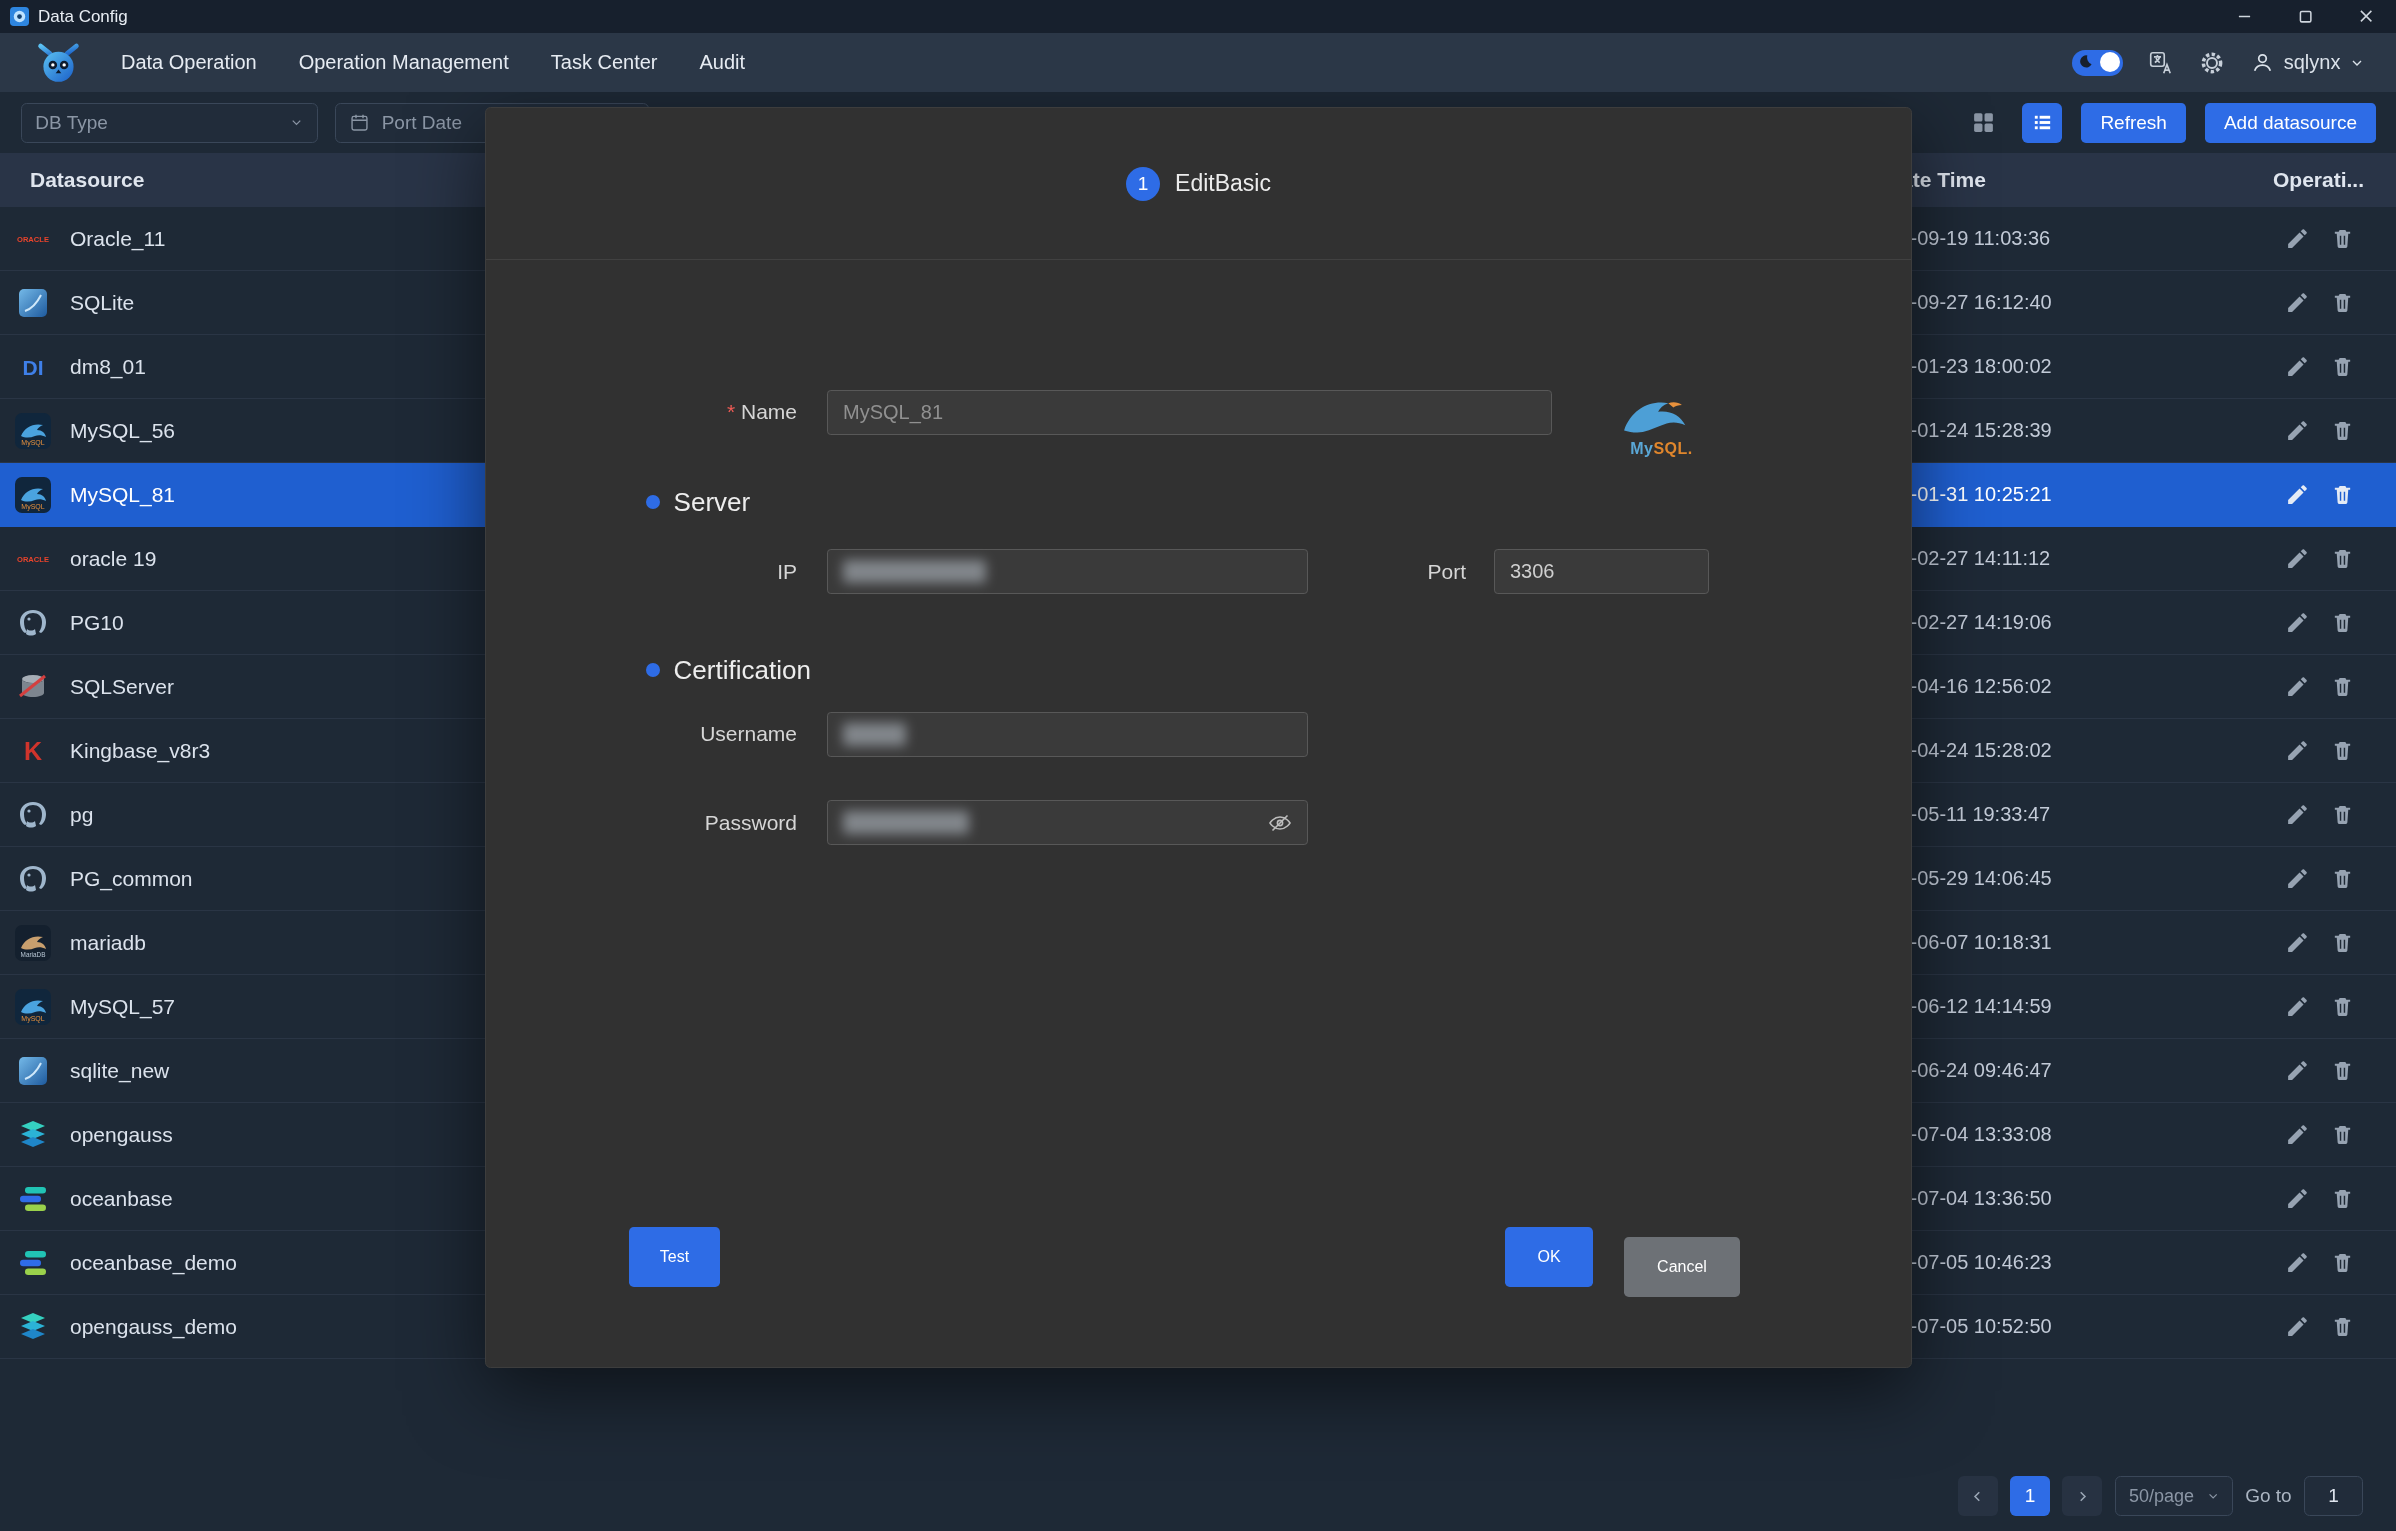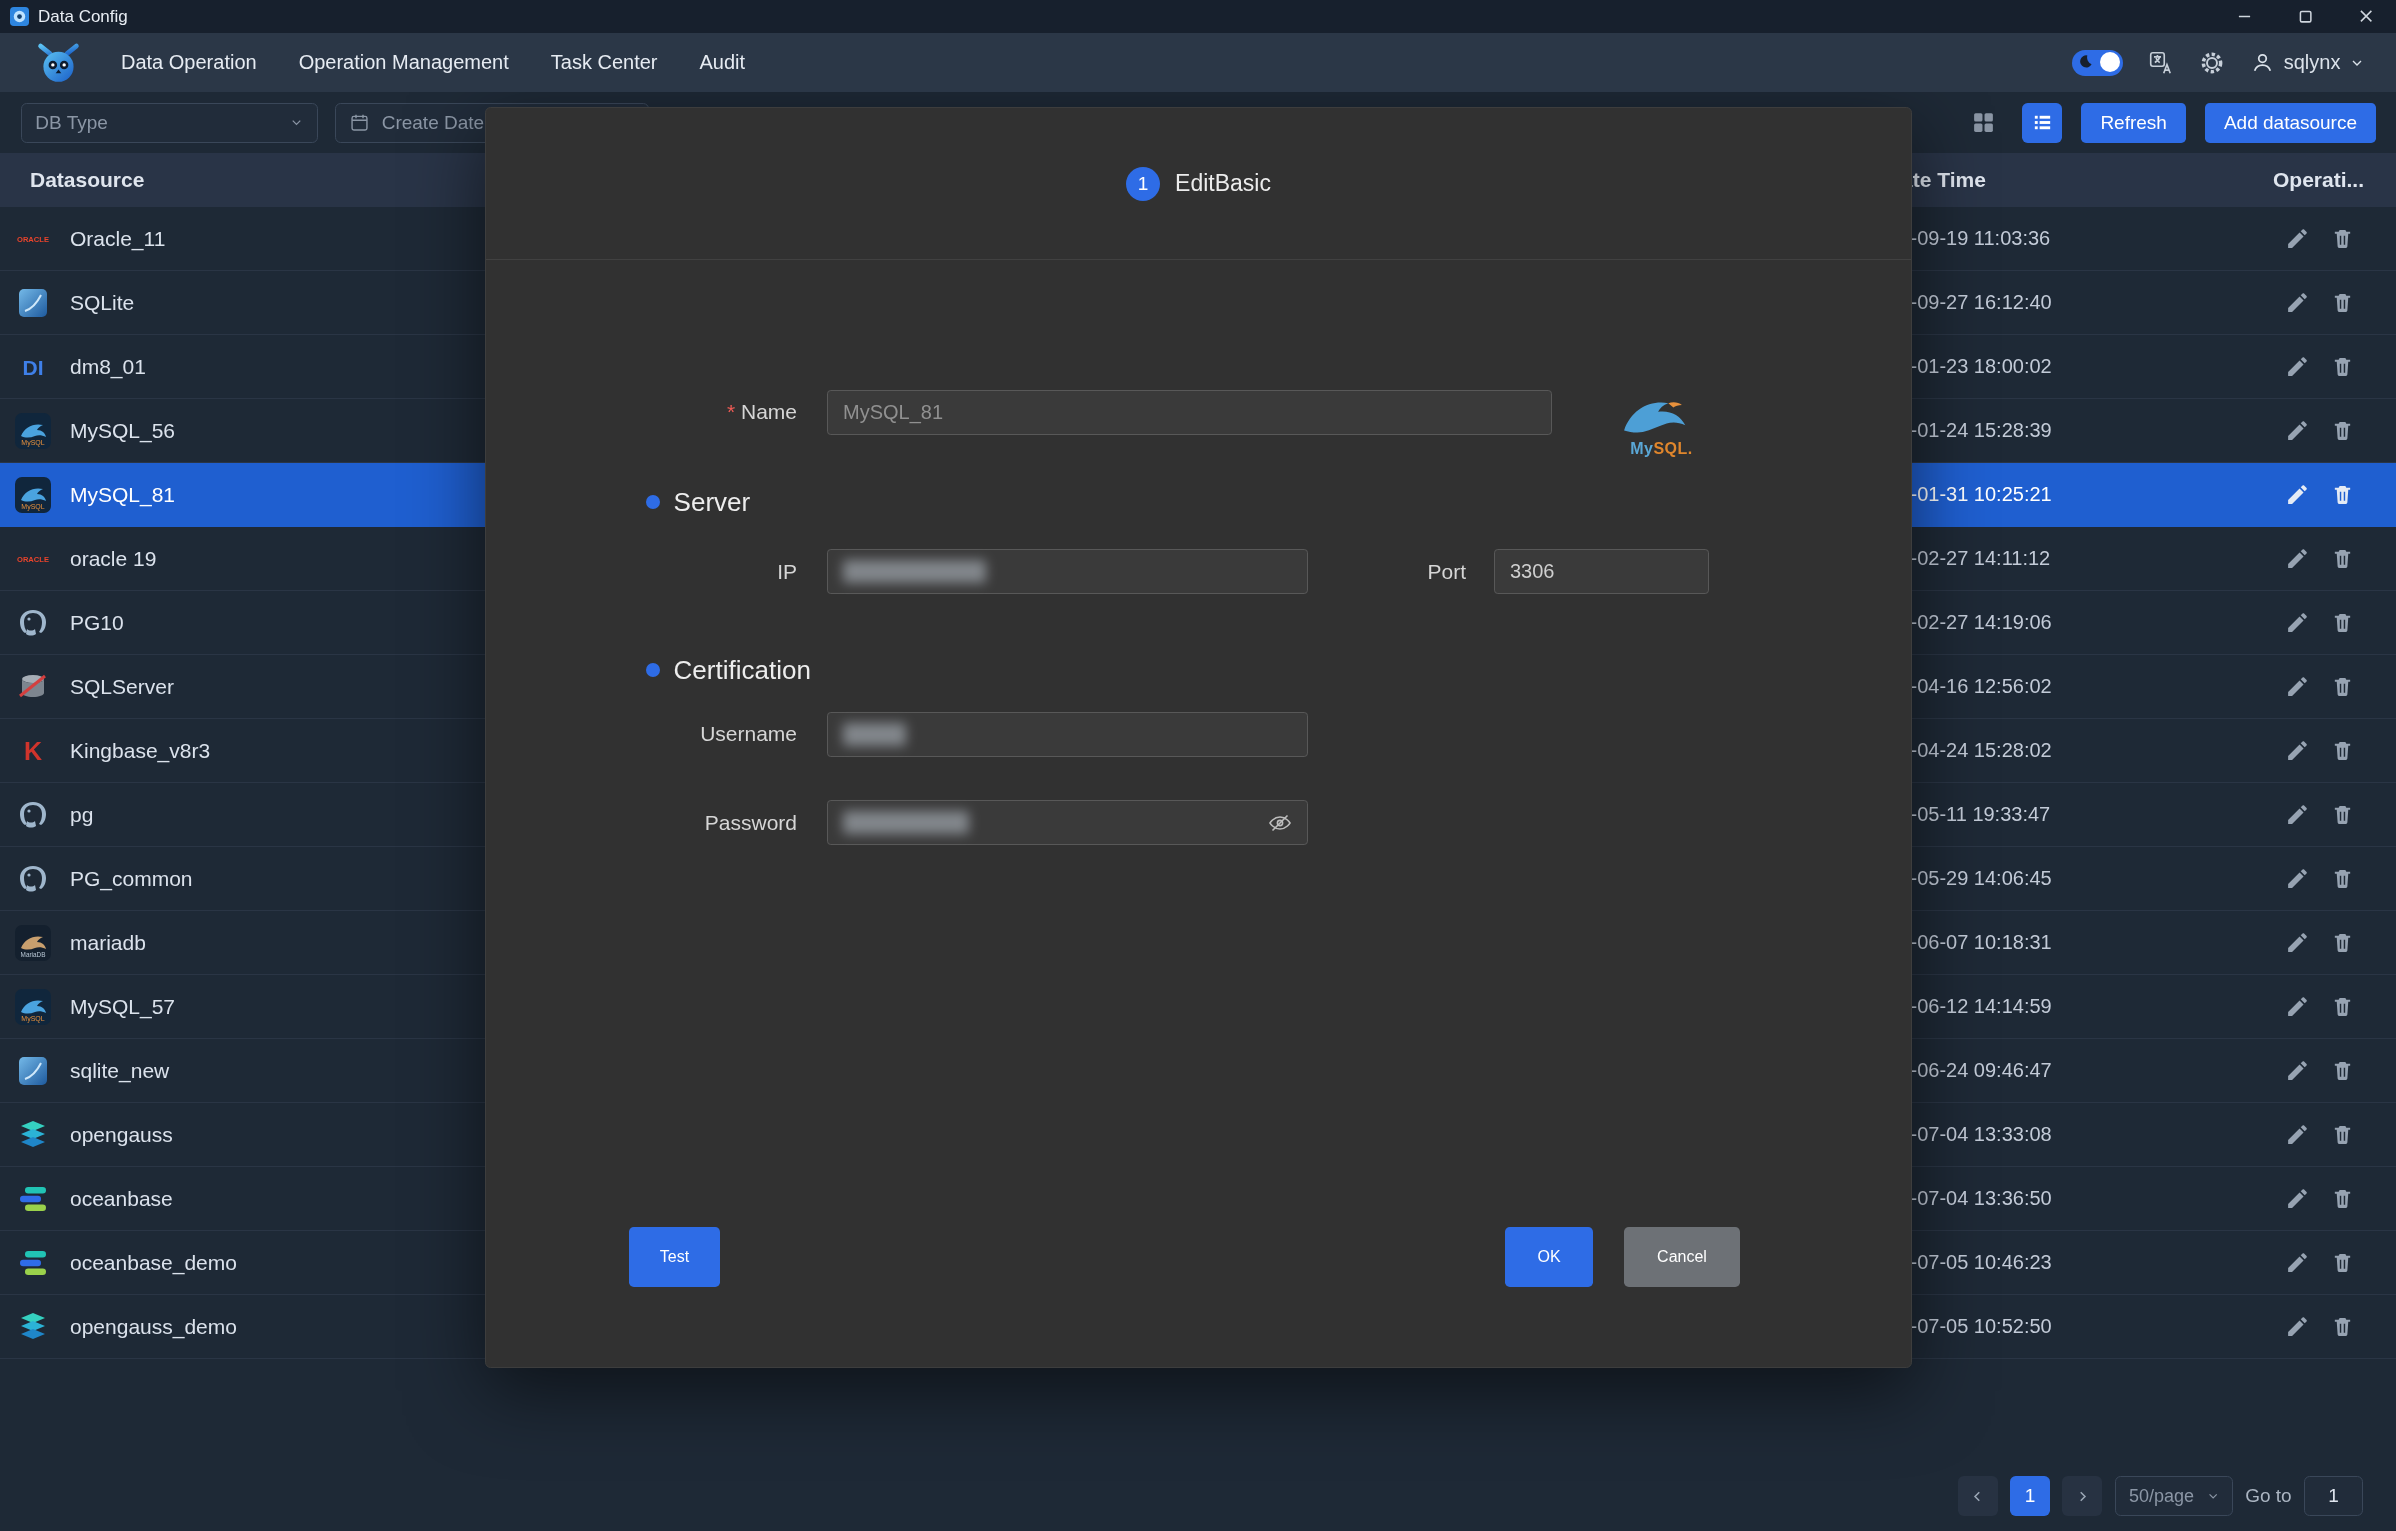--- a/index.html
+++ b/index.html
@@ -111,21 +111,21 @@
   .lbl-user { left:140px; top:614px; }
   .inp-user { left:341px; top:604px; width:481px; }
   .lbl-pass { left:140px; top:703px; }
   .inp-pass { left:341px; top:692px; width:481px; }
   .eye { margin-left:auto; color:#bdbdbd; }
 
   .m-btn { position:absolute; height:60px; border-radius:4.8px; background:#2e6ce6; color:#fff; font-size:16px;
     display:flex; align-items:center; justify-content:center; top:1119px; }
   .btn-test { left:143px; width:91px; }
   .btn-ok { left:1019px; width:88px; }
-  .btn-cancel { left:1138px; width:116px; background:#6d7176; }
+  .btn-cancel { left:1138px; width:116px; background:#6d7176;margin-top:10px; }
 </style>
 </head>
 <body>
 
 <div class="titlebar">
   <span class="app-ico">
     <svg width="19" height="19" viewBox="0 0 20 20">
         <rect width="20" height="20" rx="4" fill="#2e86e0"></rect>
         <circle cx="10" cy="10" r="6" fill="#bfe3ff"></circle>
         <circle cx="10" cy="10" r="2.5" fill="#14406e"></circle>
@@ -222,21 +222,21 @@
         </svg>
     </span>
   </div>
   <div class="select date-input">
     <span>
       <svg width="21" height="21" viewBox="0 0 24 24" fill="none" stroke="currentColor" stroke-width="1.6">
         <rect x="3.5" y="5" width="17" height="15.5" rx="2"></rect>
           <path d="M3.5 9.5h17M8 3v4M16 3v4"></path>
       </svg>
     </span>
-    <span>Create Date</span>
+    <span>Port Date</span>
   </div>
   <div class="toolbar-right">
     <span class="view-btn">
       <svg width="25" height="25" viewBox="0 0 24 24" fill="currentColor">
         <rect x="3" y="3" width="8" height="8" rx="1.5"></rect>
           <rect x="13" y="3" width="8" height="8" rx="1.5"></rect>
         <rect x="3" y="13" width="8" height="8" rx="1.5"></rect>
           <rect x="13" y="13" width="8" height="8" rx="1.5"></rect>
       </svg>
     </span>

